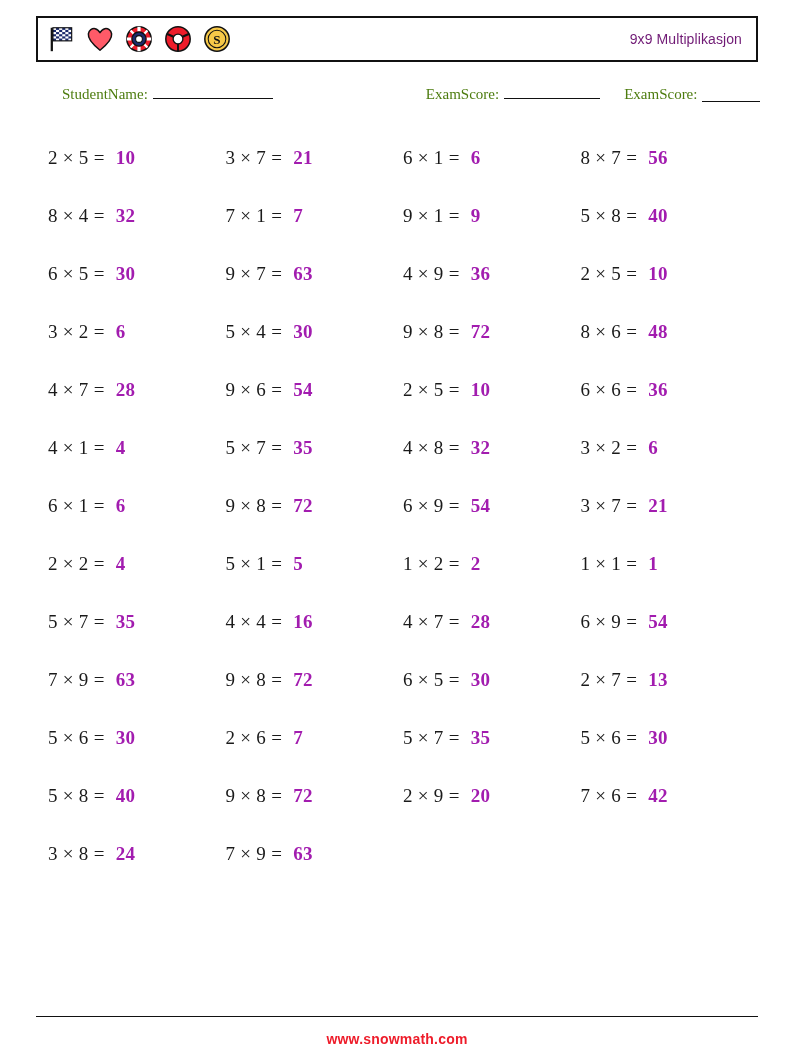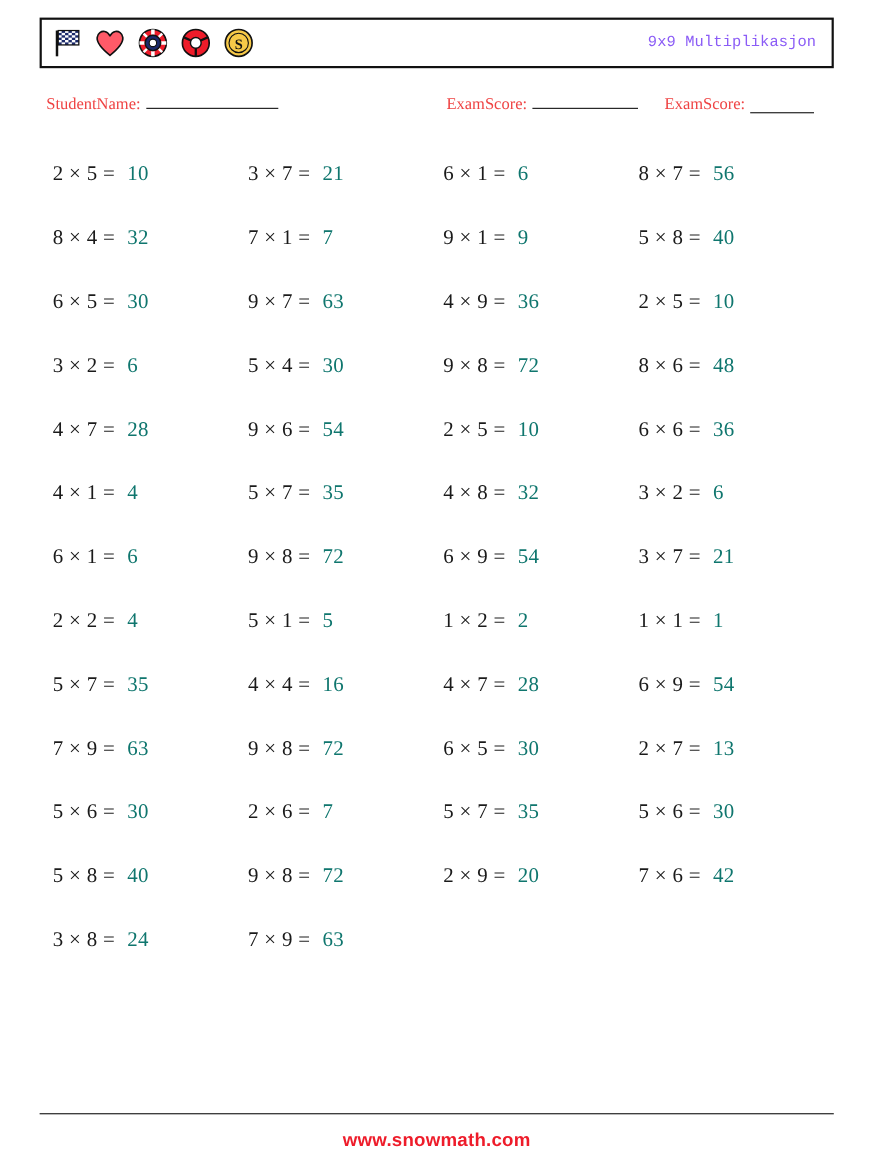--- a/index.html
+++ b/index.html
@@ -39,36 +39,37 @@
     display: flex;
     align-items: center;
     gap: 9px;
   }
   .icon {
     width: 30px;
     height: 30px;
     display: block;
   }
   .header-title {
-    font-family: Liberation Mono, monospace;
+    font-family: Liberation Sans, sans-serif;
     font-size: 14px;
-    color: #8b5cf6;
+    color: #701a75;
     padding-right: 4px;
     letter-spacing: 0.1px;
   }
 
   
   .student-row {
     margin-top: 22px;
     display: flex;
     align-items: baseline;
     font-size: 15px;
     font-family: "Liberation Serif", serif;
-    color: #ef4444;
+    color: #4d7c0f;
     padding-left: 6px;
+    margin-left: 20px;
   }
   .field {
     display: inline-flex;
     align-items: baseline;
     white-space: nowrap;
   }
   .field-label {
     font-size: 15px;
   }
   .blank {
@@ -98,22 +99,23 @@
     display: flex;
     align-items: center;
     font-size: 19px;
     letter-spacing: 0.3px;
     white-space: nowrap;
   }
   .q {
     color: #1a1a1a;
   }
   .ans {
-    color: #0f766e;
+    color: #a21caf;
     margin-left: 6px;
+    font-weight: bold;
   }
   .times {
     margin: 0 5px;
   }
   .eq {
     margin: 0 5px 0 5px;
   }
 
   
   .footer {
@@ -124,21 +126,21 @@
   }
   .footer-rule {
     border-top: 1.5px solid #111111;
     width: 100%;
   }
   .footer-text {
     text-align: center;
     margin-top: 14px;
     font-family: "Liberation Sans", sans-serif;
     font-weight: bold;
-    font-size: 17px;
+    font-size: 14px;
     color: #ee1c2a;
     letter-spacing: 0.2px;
   }
 </style>
 </head>
 <body>
 
 <div class="page">
 
   <div class="header-box">

